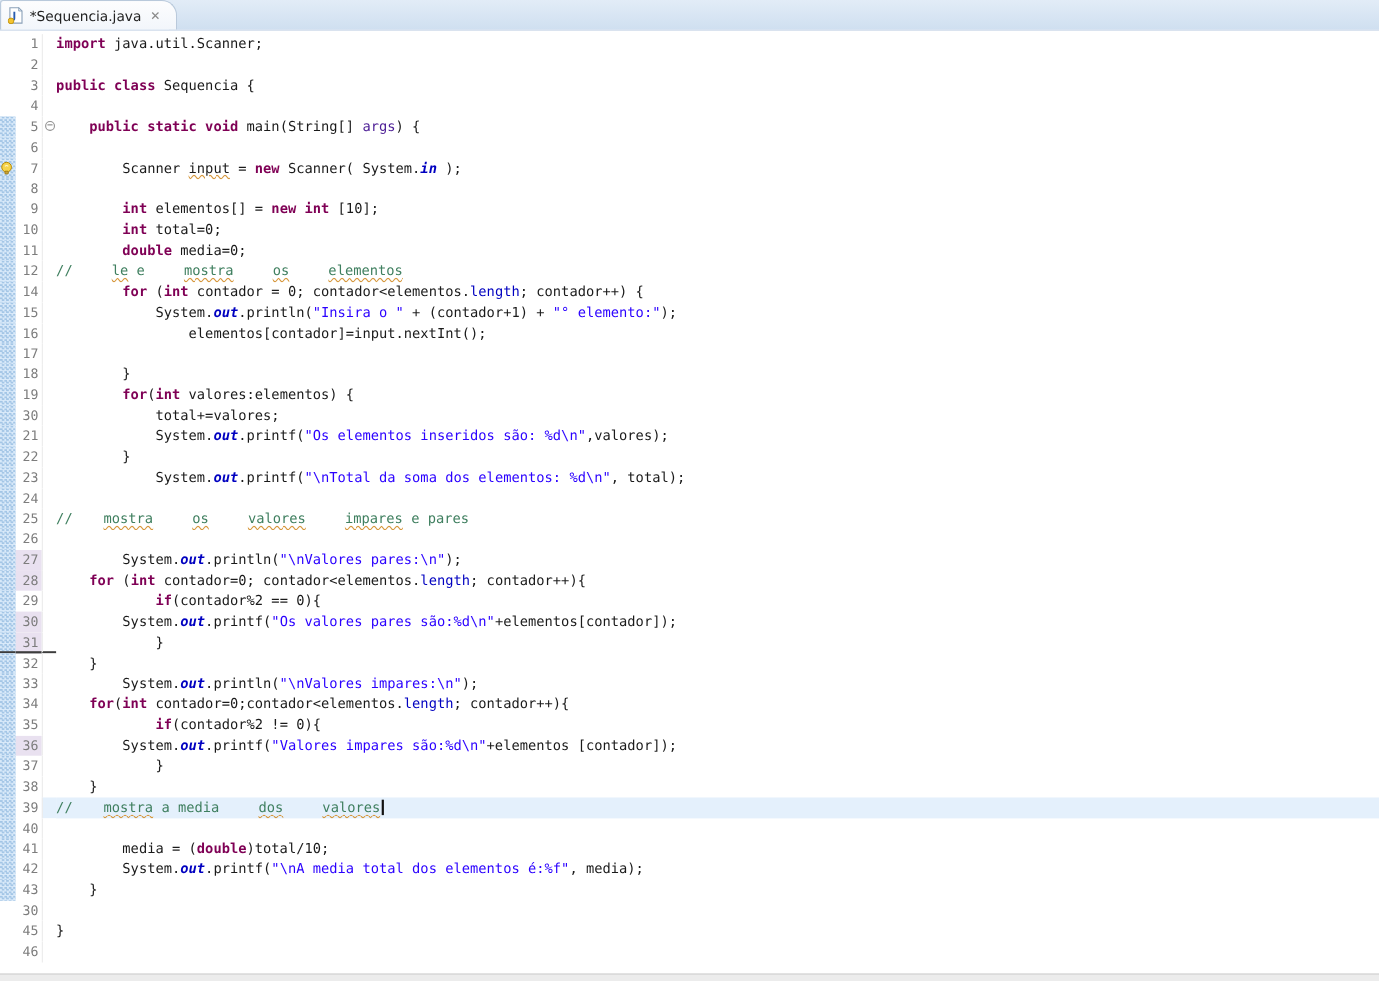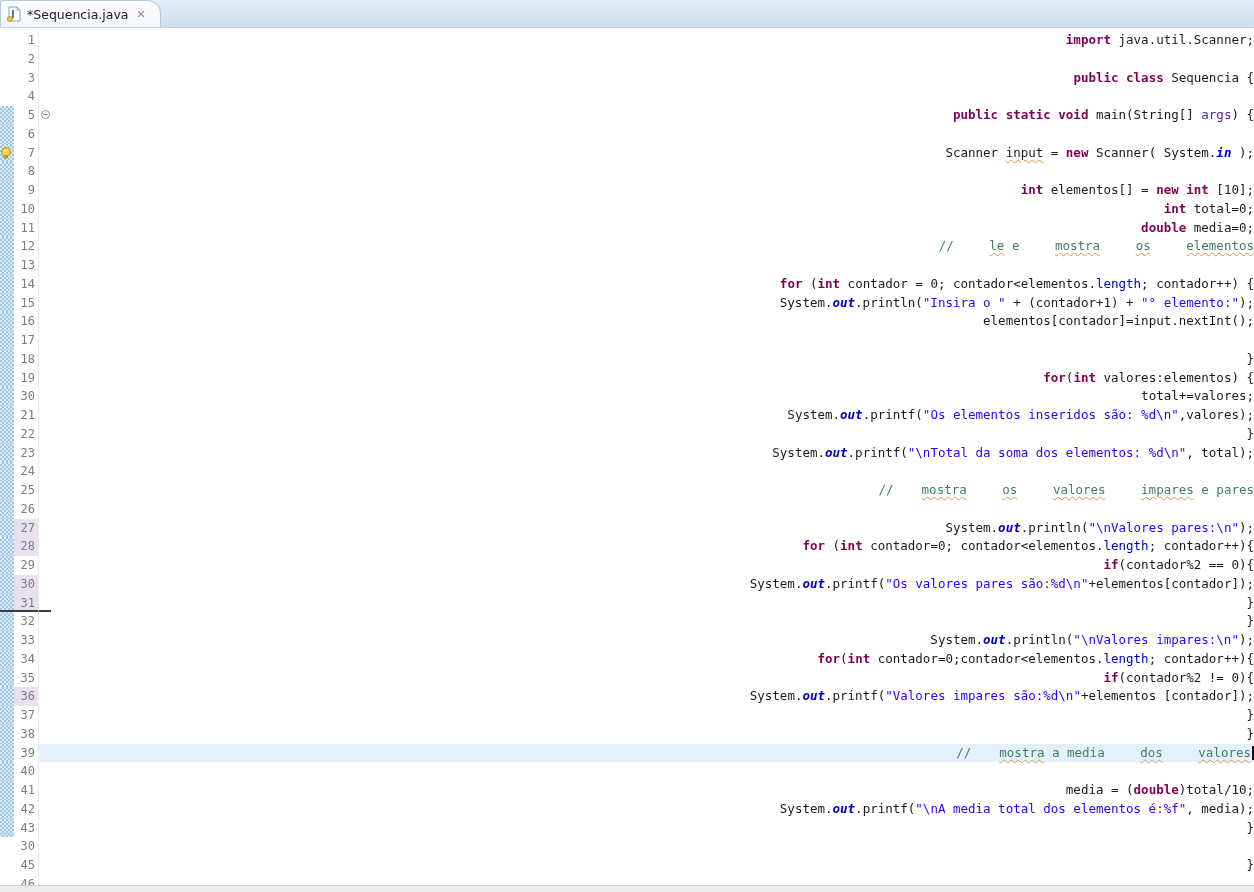--- a/index.html
+++ b/index.html
@@ -38,21 +38,21 @@
     background-size:4px 4px;
   }
   .num-cell{
     width:24px; flex:0 0 24px; text-align:right; padding-right:3px;
     color:#7d7d7d; font-size:12px; user-select:none;
   }
   .num-cell.changed{ background:#e9e1f0; }
   .u31 .ruler-cell, .u31 .num-cell, .u31 .fold-cell{ border-bottom:2px solid #3c3c3c; }
   .fold-cell{ width:13px; flex:0 0 13px; position:relative;
               border-left:1px solid #ececec; background:#fff; }
-  .code-cell{ flex:1; white-space:pre; color:#1a1a1a;text-align:right; }
+  .code-cell{ flex:1; white-space:pre; color:#1a1a1a; }
   .row.current .code-cell, .row.current .fold-cell{ background:#e4f0fc; }
 
   .fold-marker{
     position:absolute; left:2px; top:4px; width:9px; height:9px;
     border:1px solid #909090; border-radius:50%; background:#fff;
     color:#666; font-size:9px; line-height:7px; text-align:center; cursor:pointer;
   }
   .warn-icon{ position:absolute; left:0px; top:2px; cursor:pointer; }
 
   
@@ -171,26 +171,20 @@
         <span class="code-cell"><span class="sg-t">        </span><span class="sg-k">double</span><span class="sg-t"> media=0;</span></span>
       </div>
       <div class="row">
         <span class="ruler-cell hatch"></span>
         <span class="num-cell">12</span>
         <span class="fold-cell"></span>
         <span class="code-cell"><span class="sg-c">// </span><span class="sg-cq">le</span><span class="sg-c"> e </span><span class="sg-cq">mostra</span><span class="sg-c"> </span><span class="sg-cq">os</span><span class="sg-c"> </span><span class="sg-cq">elementos</span></span>
       </div>
       <div class="row">
         <span class="ruler-cell hatch"></span>
-        <span class="num-cell">13</span>
-        <span class="fold-cell"></span>
-        <span class="code-cell"></span>
-      </div>
-      <div class="row">
-        <span class="ruler-cell hatch"></span>
         <span class="num-cell">14</span>
         <span class="fold-cell"></span>
         <span class="code-cell"><span class="sg-t">        </span><span class="sg-k">for</span><span class="sg-t"> (</span><span class="sg-k">int</span><span class="sg-t"> contador = 0; contador&lt;elementos.</span><span class="sg-f">length</span><span class="sg-t">; contador++) {</span></span>
       </div>
       <div class="row">
         <span class="ruler-cell hatch"></span>
         <span class="num-cell">15</span>
         <span class="fold-cell"></span>
         <span class="code-cell"><span class="sg-t">            System.</span><span class="sg-sf">out</span><span class="sg-t">.println(</span><span class="sg-s">"Insira o "</span><span class="sg-t"> + (contador+1) + </span><span class="sg-s">"° elemento:"</span><span class="sg-t">);</span></span>
       </div>

